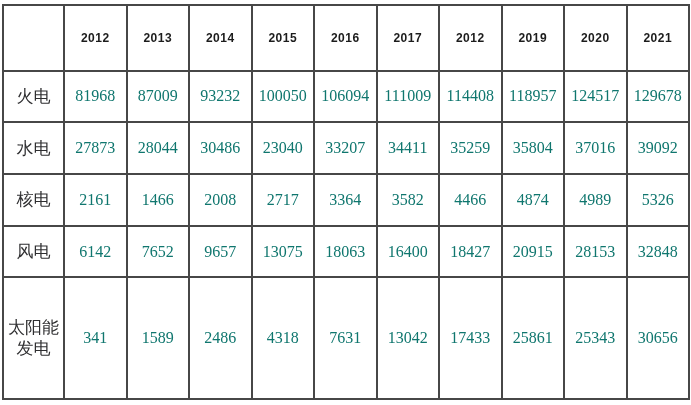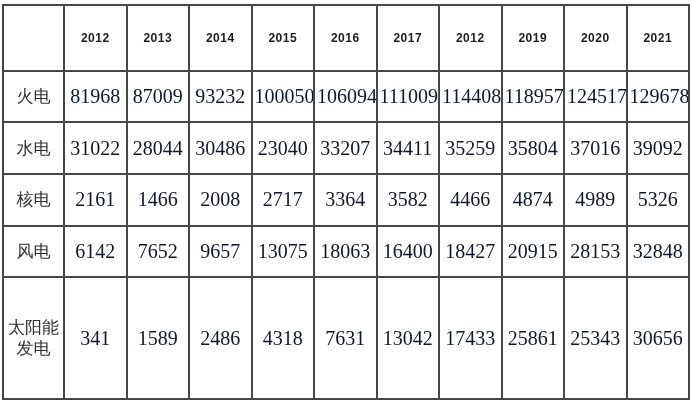--- a/index.html
+++ b/index.html
@@ -48,22 +48,22 @@
   }
   td.row-label {
     font-family: "Liberation Serif", serif;
     font-weight: 400;
     font-size: 17px;
     color: #2e2e30;
     line-height: 1.25;
   }
   td.value-cell {
     font-family: "Liberation Serif", serif;
-    font-size: 20px;
-    color: #0f172a;
+    font-size: 16px;
+    color: #0f766e;
   }
   td.corner-cell { background: #ffffff; }
 </style>
 </head>
 <body>
 
 <div class="table-wrap">
   <table class="data-table">
     <colgroup>
       <col class="label-col">
@@ -102,21 +102,21 @@
         <td class="value-cell">106094</td>
         <td class="value-cell">111009</td>
         <td class="value-cell">114408</td>
         <td class="value-cell">118957</td>
         <td class="value-cell">124517</td>
         <td class="value-cell">129678</td>
       </tr>
 
       <tr class="data-row">
         <td class="row-label">水电</td>
-        <td class="value-cell">31022</td>
+        <td class="value-cell">27873</td>
         <td class="value-cell">28044</td>
         <td class="value-cell">30486</td>
         <td class="value-cell">23040</td>
         <td class="value-cell">33207</td>
         <td class="value-cell">34411</td>
         <td class="value-cell">35259</td>
         <td class="value-cell">35804</td>
         <td class="value-cell">37016</td>
         <td class="value-cell">39092</td>
       </tr>

